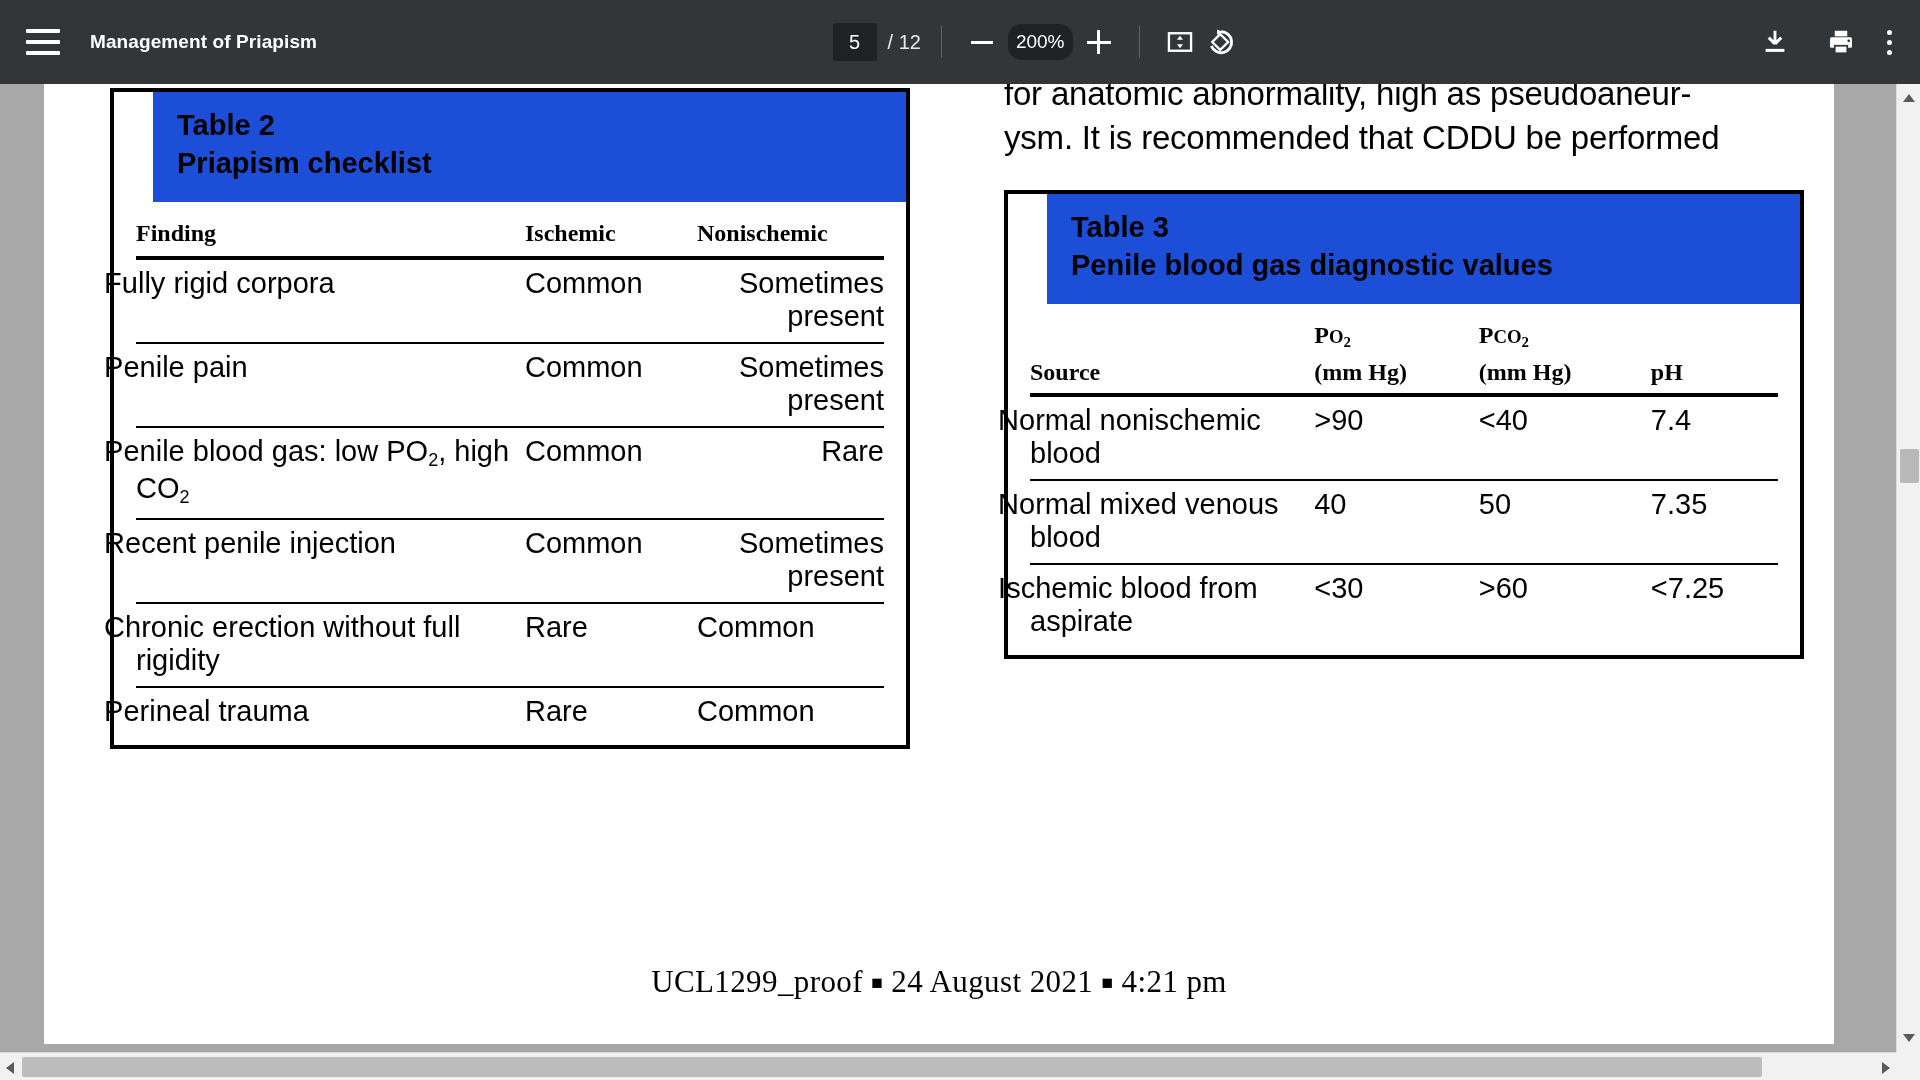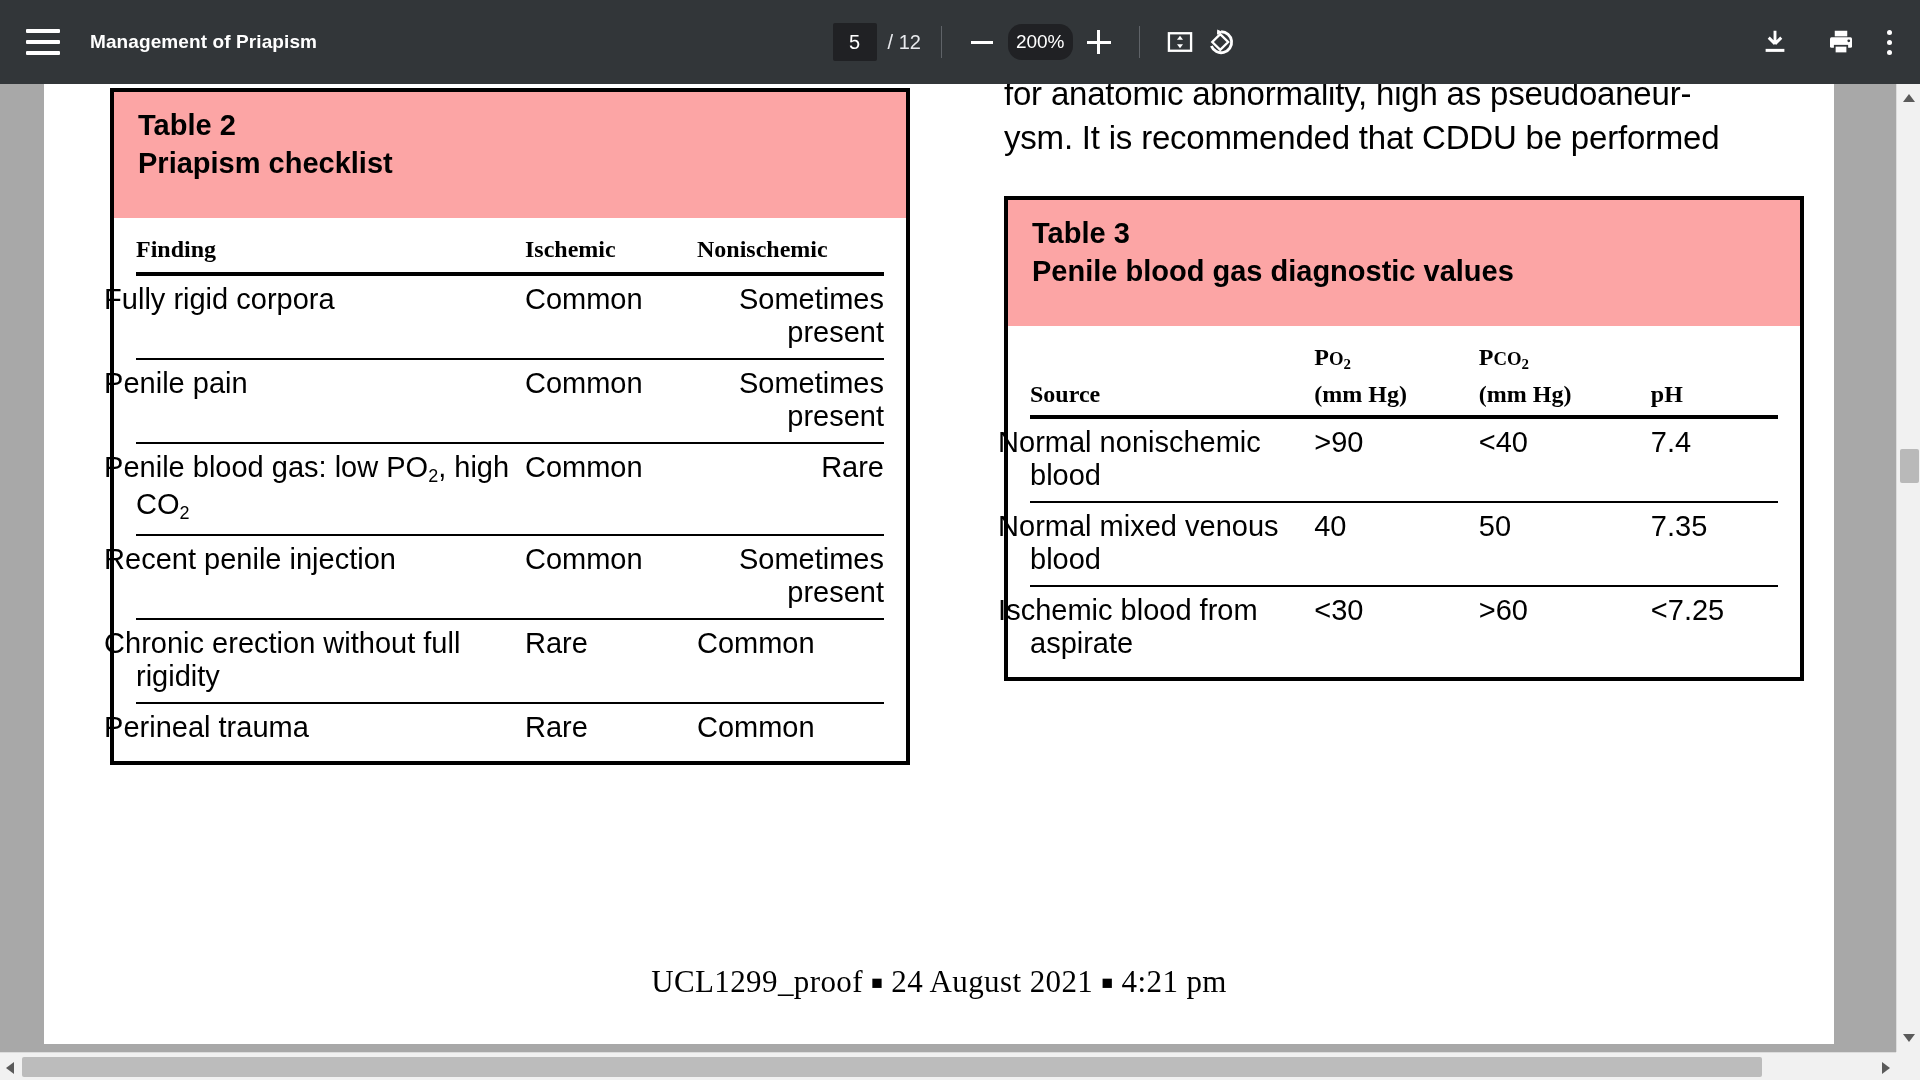--- a/index.html
+++ b/index.html
@@ -94,22 +94,23 @@
     letter-spacing: -0.2px;
   }
 
   
   .jtable {
     position: absolute;
     border: 4px solid #000;
     background: #ffffff;
   }
   .jt-head {
-    background: #fca5a5;
-    padding: 14px 24px 36px 24px;
+    background: #1d4ed8;
+    padding: 14px 24px 20px 24px;
+    margin-left: 39px;
   }
   .jt-head .tnum { font-size: 29px; font-weight: bold; line-height: 38px; }
   .jt-head .ttitle { font-size: 29px; font-weight: bold; line-height: 38px; }
 
   .jt-body { padding: 0 22px 8px 22px; }
   table.grid { width: 100%; border-collapse: collapse; }
   table.grid th {
     font-size: 24px; font-weight: bold;
     text-align: left;
     padding: 14px 0 6px 0;
@@ -131,21 +132,21 @@
   sub { font-size: 0.62em; vertical-align: baseline; position: relative; top: .28em; }
   .smallcap { font-size: 0.78em; }
 
   
   #table2 { left: 66px; top: 4px; width: 800px; }
   #table2 col.c1 { width: 52%; }
   #table2 col.c2 { width: 23%; }
   #table2 col.c3 { width: 25%; }
 
   
-  #table3 { left: 960px; top: 112px; width: 800px; }
+  #table3 { left: 960px; top: 106px; width: 800px; }
   #table3 col.c1 { width: 38%; }
   #table3 col.c2 { width: 22%; }
   #table3 col.c3 { width: 23%; }
   #table3 col.c4 { width: 17%; }
   #table3 table.grid th { padding-bottom: 4px; }
   #table3 .unit { display: block; font-weight: bold; }
 
   #footer {
     position: absolute;
     left: 0; top: 880px; width: 1790px;

